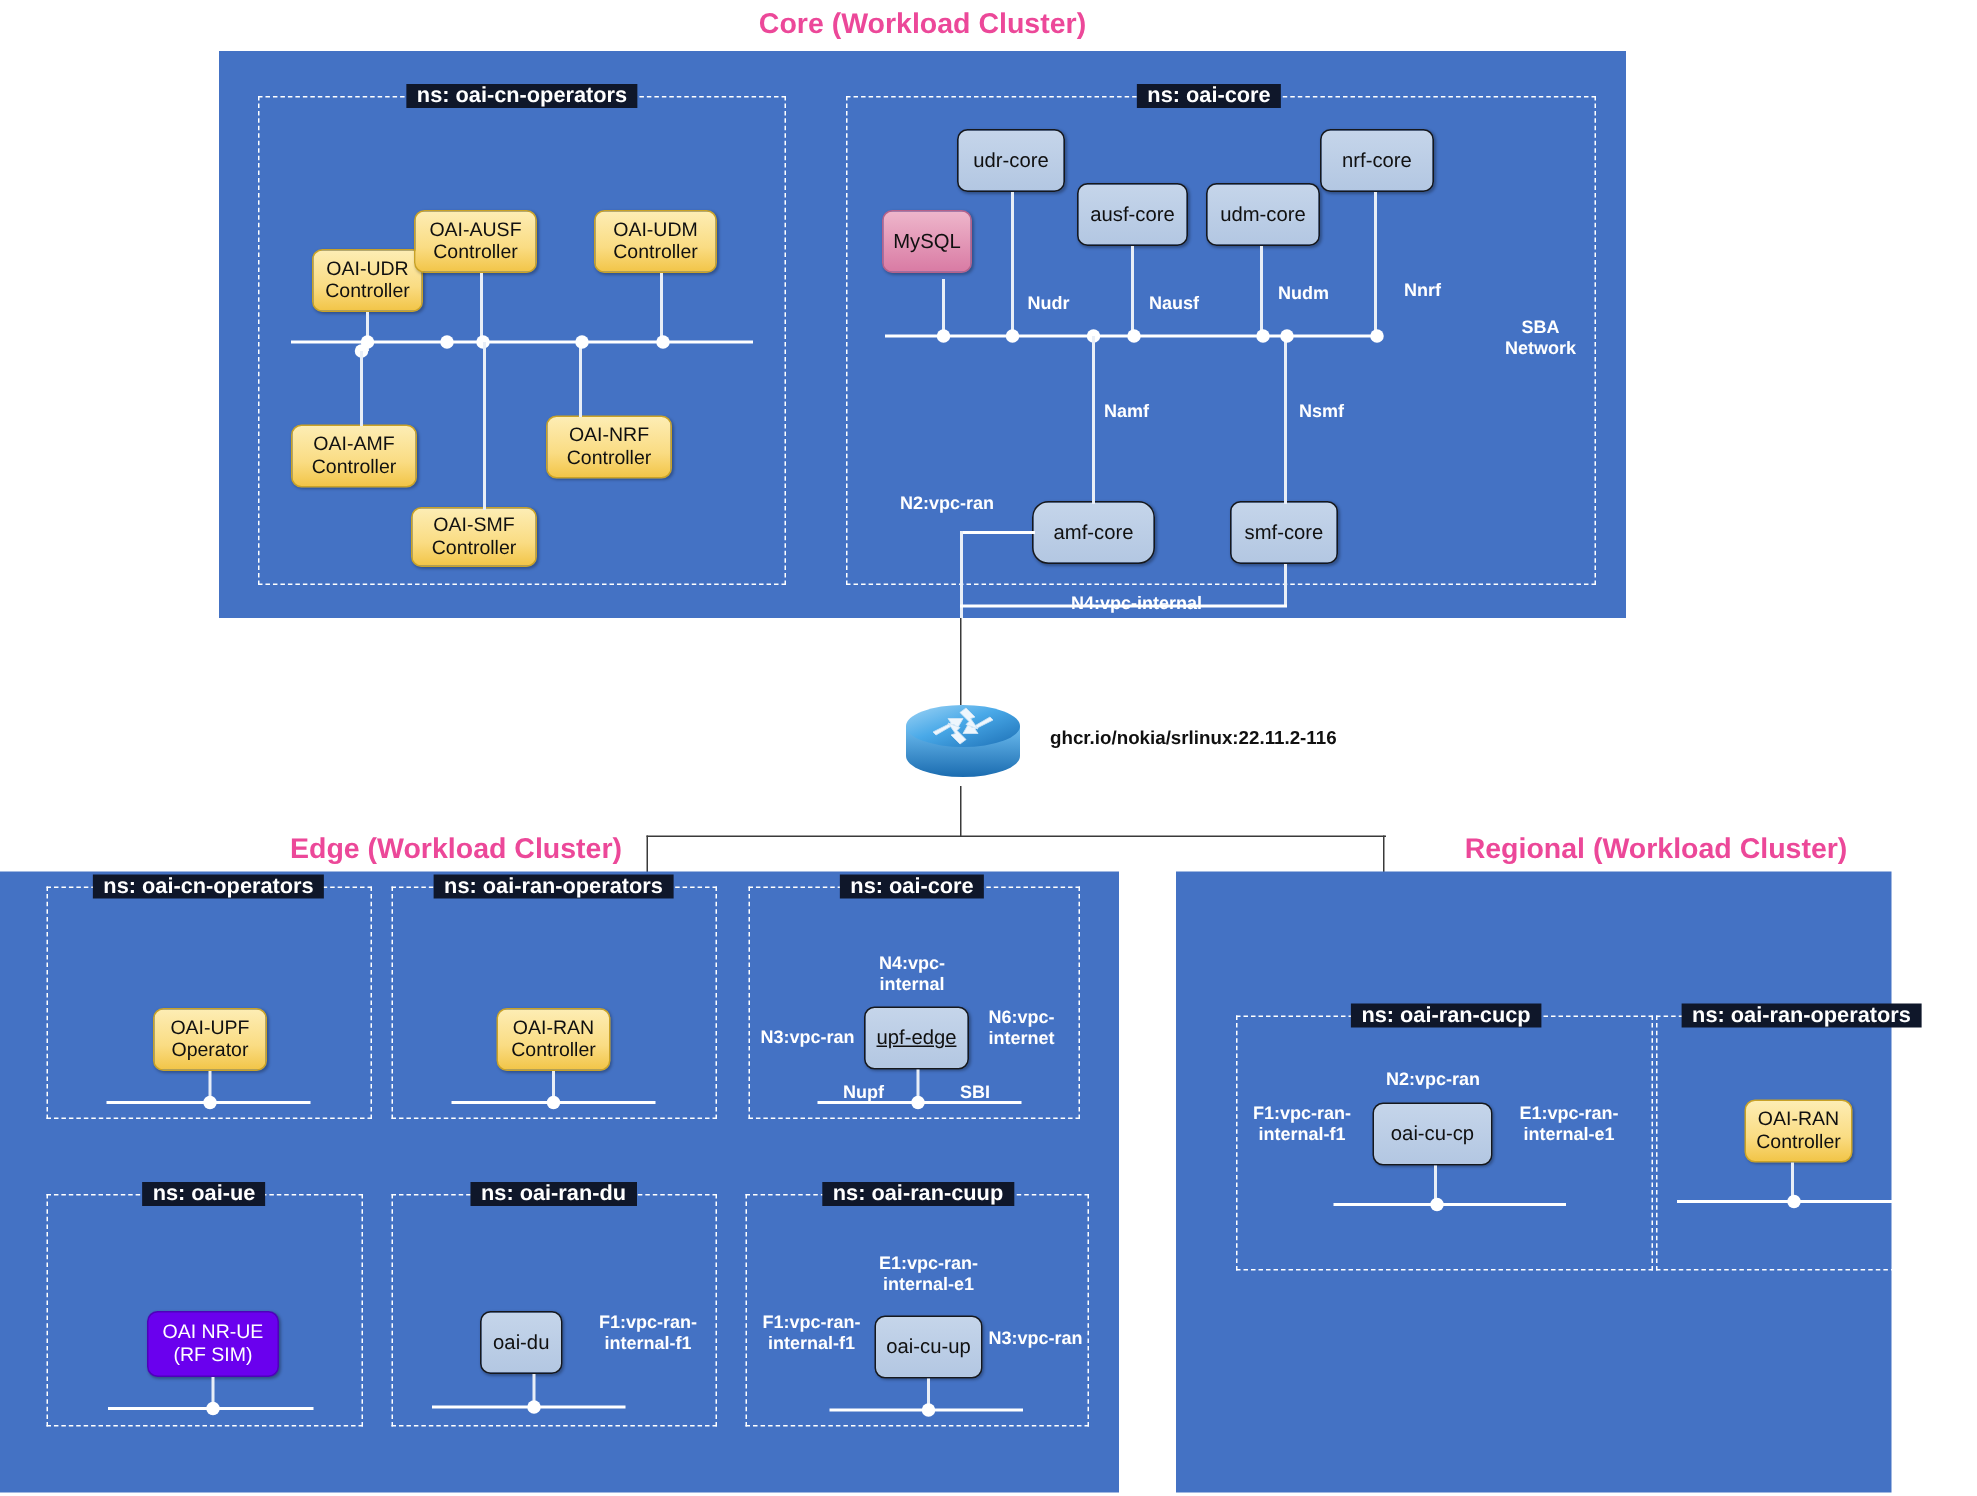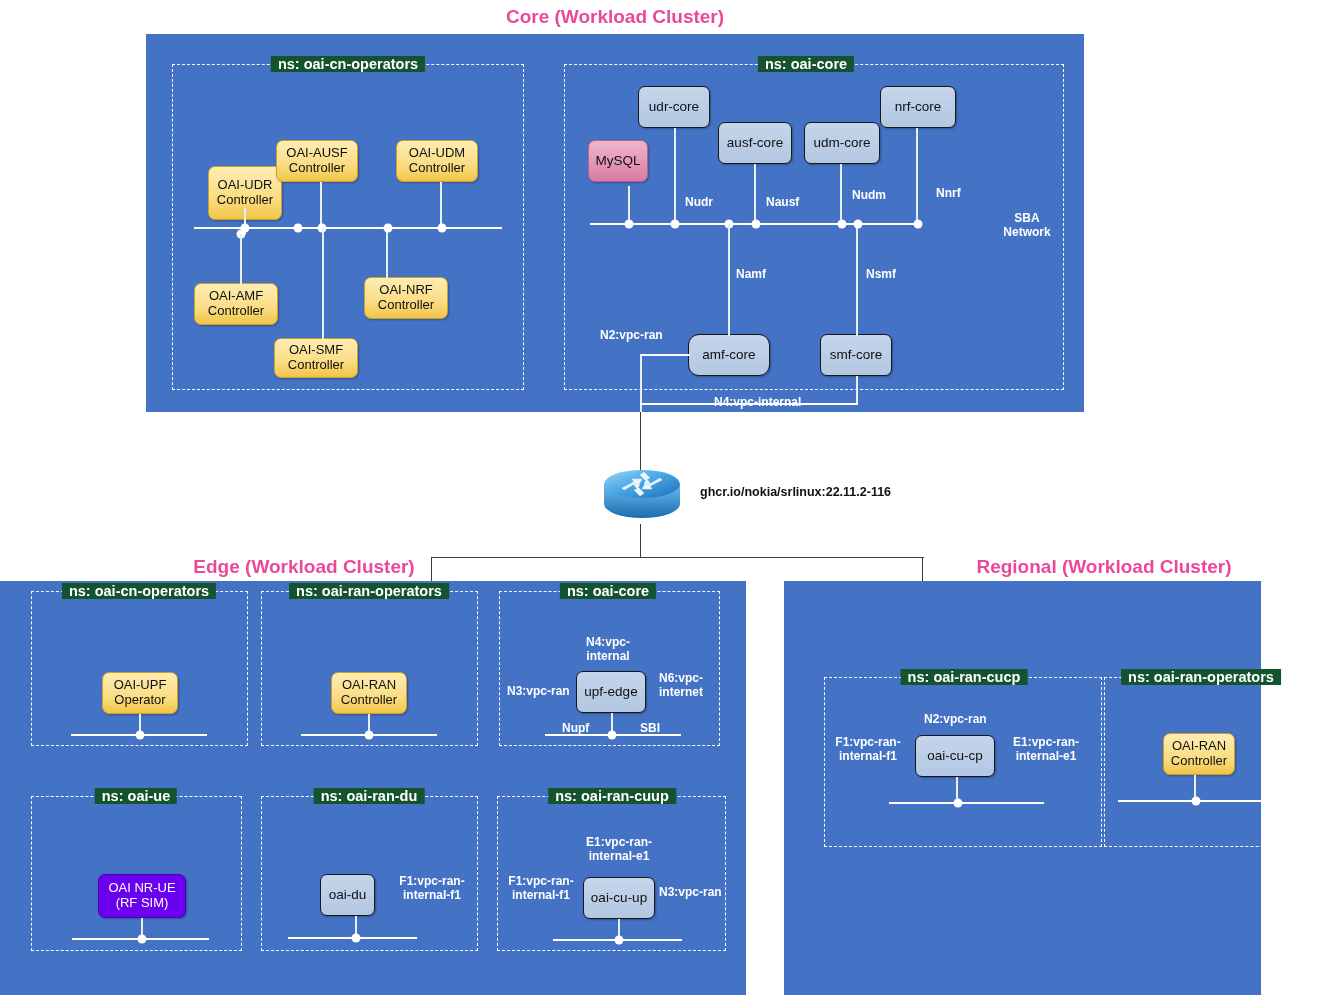--- a/index.html
+++ b/index.html
@@ -8,21 +8,21 @@
 
   
   .cluster{position:absolute;background:#4472c4;box-sizing:border-box;}
 
   .cluster-title{position:absolute;font-size:19px;font-weight:bold;color:#ec4899;
      text-align:center;white-space:nowrap;}
 
   
   .ns{position:absolute;border:1.6px dashed #ffffff;box-sizing:border-box;}
   .ns-label{position:absolute;color:#ffffff;font-size:14.5px;font-weight:bold;
-     background:#14532d;padding:0 7px;white-space:nowrap;transform:translate(-50%,-50%);}
+     background:#0f172a;padding:0 7px;white-space:nowrap;transform:translate(-50%,-50%);}
 
   
   .node{position:absolute;box-sizing:border-box;display:flex;align-items:center;
      justify-content:center;text-align:center;line-height:1.12;border-radius:7px;}
 
   .n-ctrl{background:linear-gradient(180deg,#fdeeb8 0%,#fbdd85 55%,#f6c champ 100%);
      background:linear-gradient(180deg,#fdedb4 0%,#fadc83 60%,#f2c548 100%);
      border:1.4px solid #c9a227;color:#101010;font-size:13px;
      box-shadow:1px 1px 2px rgba(0,0,0,.28);}
 
@@ -62,21 +62,21 @@
 
 <div class="cluster-title" style="left:146px;top:6px;width:938px;">Core (Workload Cluster)</div>
 
 <div class="cluster" style="left:146px;top:34px;width:938px;height:378px;">
 
   <div class="ns" style="left:26px;top:30px;width:352px;height:326px;"></div>
   <div class="ns-label" style="left:202px;top:30px;">ns: oai-cn-operators</div>
 
   <div class="bus" style="left:48px;top:193px;width:308px;"></div>
 
-  <div class="node n-ctrl" style="left: 62px; top: 132px; width: 74px; height: 54px; white-space: pre-line;">OAI-UDR
+  <div class="node n-ctrl" style="left: 62px; top: 132px; width: 74px; height: 42px; white-space: pre-line;">OAI-UDR
 Controller</div>
   <div class="vline" style="left:98px;top:174px;height:26px;"></div>
   <div class="dot" style="left:99px;top:194px;"></div>
   <div class="dot" style="left:95px;top:200px;"></div>
 
   <div class="node n-ctrl" style="left: 130px; top: 106px; width: 82px; height: 42px; white-space: pre-line;">OAI-AUSF
 Controller</div>
   <div class="vline" style="left:174px;top:148px;height:46px;"></div>
   <div class="dot" style="left:176px;top:194px;"></div>
 
@@ -204,21 +204,21 @@
 
   <div class="ns" style="left:499px;top:10px;width:221px;height:155px;"></div>
   <div class="ns-label" style="left:608px;top:10px;">ns: oai-core</div>
 
   <div class="iflabel wrap" style="left:575px;top:55px;width:66px;white-space:pre-line;">N4:vpc-
 internal</div>
   <div class="iflabel" style="left:507px;top:104px;">N3:vpc-ran</div>
   <div class="iflabel wrap" style="left:648px;top:91px;width:66px;white-space:pre-line;">N6:vpc-
 internet</div>
 
-  <div class="node n-core" style="left:576px;top:90px;width:70px;height:42px;">upf-edge</div>
+  <div class="node n-core" style="left:576px;top:90px;width:70px;height:42px;text-decoration:underline;">upf-edge</div>
   <div class="vline" style="left:611px;top:132px;height:21px;"></div>
   <div class="bus" style="left:545px;top:153px;width:136px;"></div>
   <div class="dot" style="left:612px;top:154px;"></div>
   <div class="iflabel" style="left:562px;top:141px;">Nupf</div>
   <div class="iflabel" style="left:640px;top:141px;">SBI</div>
 
   <div class="ns" style="left:31px;top:215px;width:211px;height:155px;"></div>
   <div class="ns-label" style="left:136px;top:215px;">ns: oai-ue</div>
   <div class="node n-ue" style="left: 98px; top: 293px; width: 88px; height: 44px; white-space: pre-line;">OAI NR-UE
 (RF SIM)</div>

